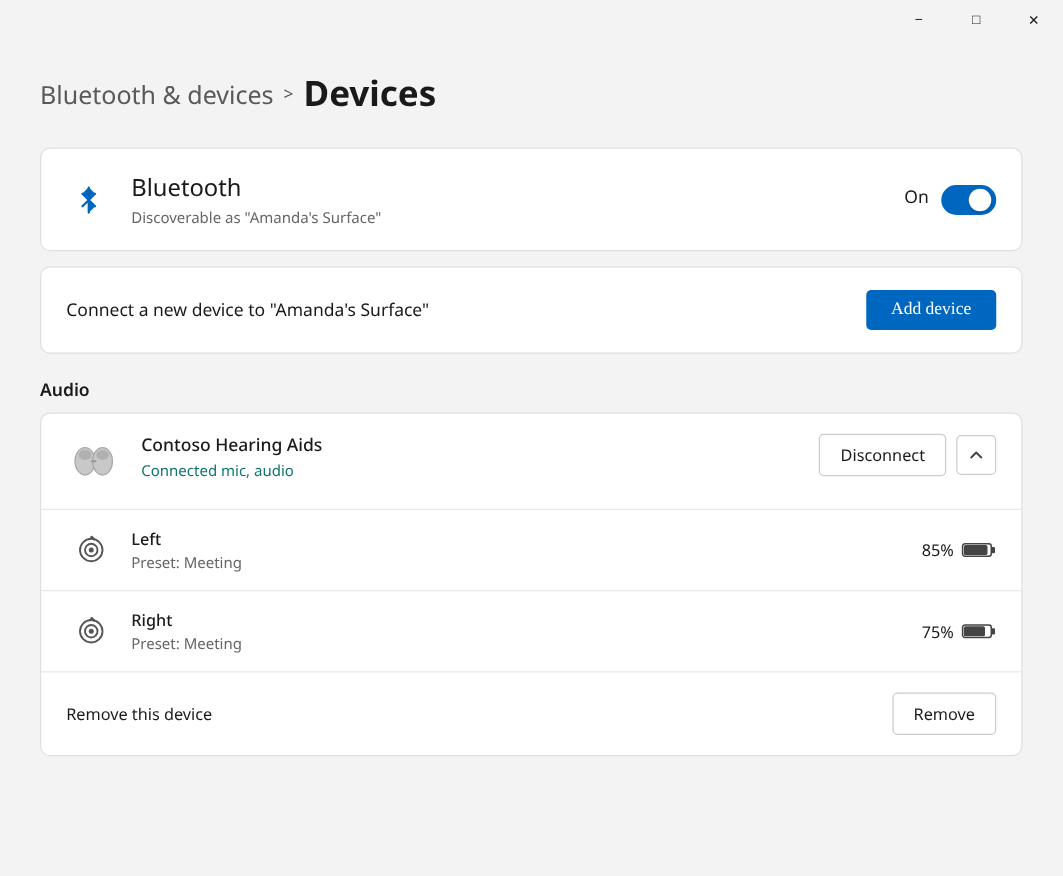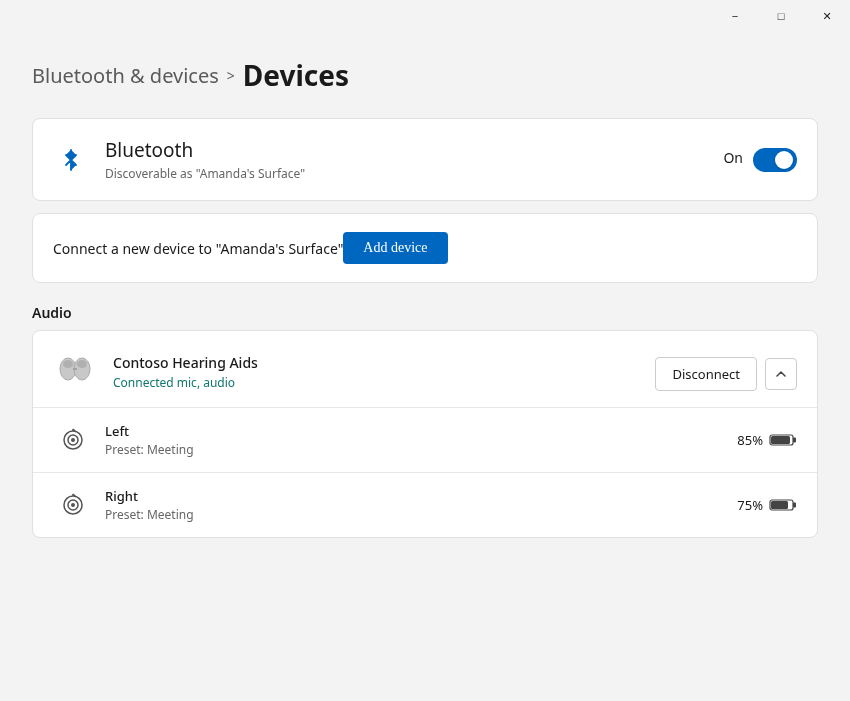--- a/index.html
+++ b/index.html
@@ -124,21 +124,21 @@
       border-radius: 50%;
       top: 3px;
       right: 4px;
       box-shadow: 0 1px 3px rgba(0,0,0,0.2);
     }
 
     
     .add-device-row {
       display: flex;
       align-items: center;
-      justify-content: flex-start;
+      justify-content: space-between;
       padding: 18px 20px;
     }
     .add-device-text {
       font-size: 14px;
       color: #1a1a1a;
     }
     .btn-primary {
       background: #0067c0;
       color: white;
       border: none;
@@ -160,21 +160,21 @@
     
     .device-card {
       background: white;
       border-radius: 8px;
       border: 1px solid #e0e0e0;
       overflow: hidden;
     }
 
     .device-main-row {
       display: flex;
-      align-items: flex-end;
+      align-items: flex-start;
       padding: 16px 20px;
       gap: 16px;
     }
     .device-icon {
       width: 44px;
       height: 44px;
       display: flex;
       align-items: center;
       justify-content: center;
       flex-shrink: 0;
@@ -430,16 +430,20 @@
           <svg width="28" height="14" viewBox="0 0 28 14" class="battery-svg">
             <rect x="1" y="2" width="23" height="10" rx="2" ry="2" fill="none" stroke="#444" stroke-width="1.2"></rect>
             <rect x="24" y="4.5" width="3" height="5" rx="1" fill="#444"></rect>
             <rect x="2" y="3" width="17" height="8" rx="1.5" fill="#444"></rect>
           </svg>
         </div>
       </div>
     </div>
 
 
+    <div class="remove-row">
+      <span class="remove-text">Remove this device</span>
+      <button class="btn-remove">Remove</button>
+    </div>
 
   </div>
 
 </div>
 
 </body></html>

